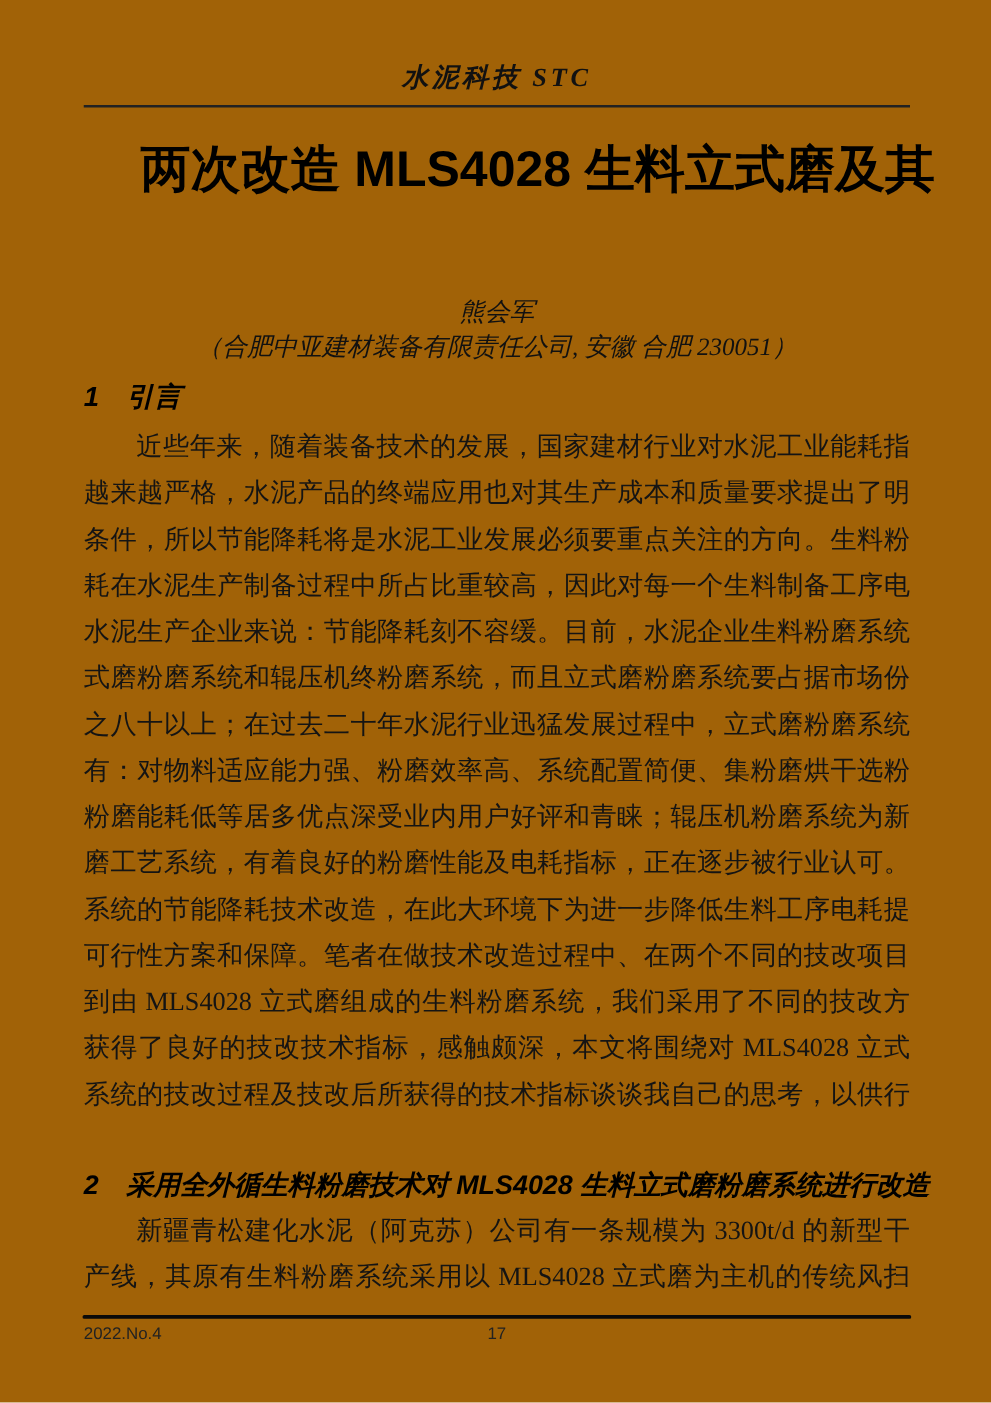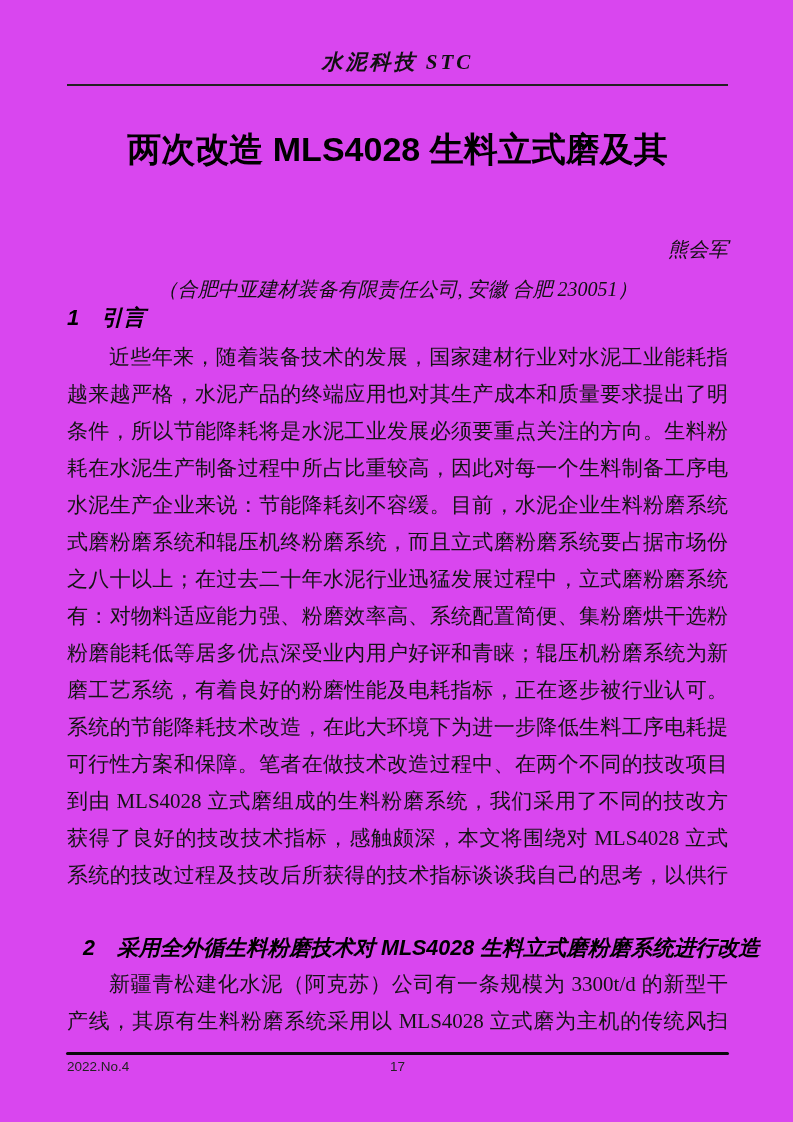--- a/index.html
+++ b/index.html
@@ -1,63 +1,63 @@
 <!DOCTYPE html>
 <html lang="zh"><head>
 <meta charset="utf-8">
 <style>
   html,body{margin:0;padding:0;background:#ffffff;}
   .page{
     position:relative;
     width:793px;height:1122px;
-    background:#d946ef;
+    background:#a16207;
     overflow:hidden;
     font-family:"Liberation Serif","DejaVu Serif",serif;
     color:#111;
   }
 
   
   .journal-header{
     position:absolute;top:48px;left:67px;width:661px;
     text-align:center;font-size:21px;letter-spacing:3px;
     font-style:italic;font-weight:600;
     font-family:"Liberation Serif","DejaVu Serif",serif;
   }
   .header-rule{
     position:absolute;top:84px;left:67px;width:661px;height:2px;
     background:#222;
   }
 
   
   .article-title{
-    position:absolute;top:124px;left:47px;width:701px;
-    text-align:center;font-weight:bold;font-size:34px;line-height:50px;
+    position:absolute;top:111px;left:47px;width:701px;
+    text-align:right;font-weight:bold;font-size:40px;line-height:50px;
     font-family:"Liberation Sans","DejaVu Sans",sans-serif;
     color:#000;
   }
   .author{
     position:absolute;top:236px;left:67px;width:661px;
-    text-align:right;font-size:20px;font-style:italic;font-weight:500;
+    text-align:center;font-size:20px;font-style:italic;font-weight:500;
   }
   .affiliation{
     position:absolute;top:264px;left:67px;width:661px;
-    text-align:center;font-size:20px;font-style:italic;font-weight:500;margin-top:12px;
+    text-align:center;font-size:20px;font-style:italic;font-weight:500;
   }
 
   
   .section-heading{
     position:absolute;left:67px;width:701px;
     font-weight:bold;font-size:22px;color:#000;
     font-family:"Liberation Sans","DejaVu Sans",sans-serif;
     white-space:nowrap;
     font-style:italic;
   }
   .section-heading .sec-num{display:inline-block;min-width:34px;}
   #sec1{top:303px;}
-  #sec2{top:933px;font-size:21.5px;margin-left:16px;}
+  #sec2{top:933px;font-size:21.5px;}
 
   
   .para{
     position:absolute;left:67px;width:661px;
     font-size:21px;line-height:37px;color:#141414;
   }
   #para1{top:339px;}
   #para2{top:966px;}
   .para .line{
     text-align:justify;

